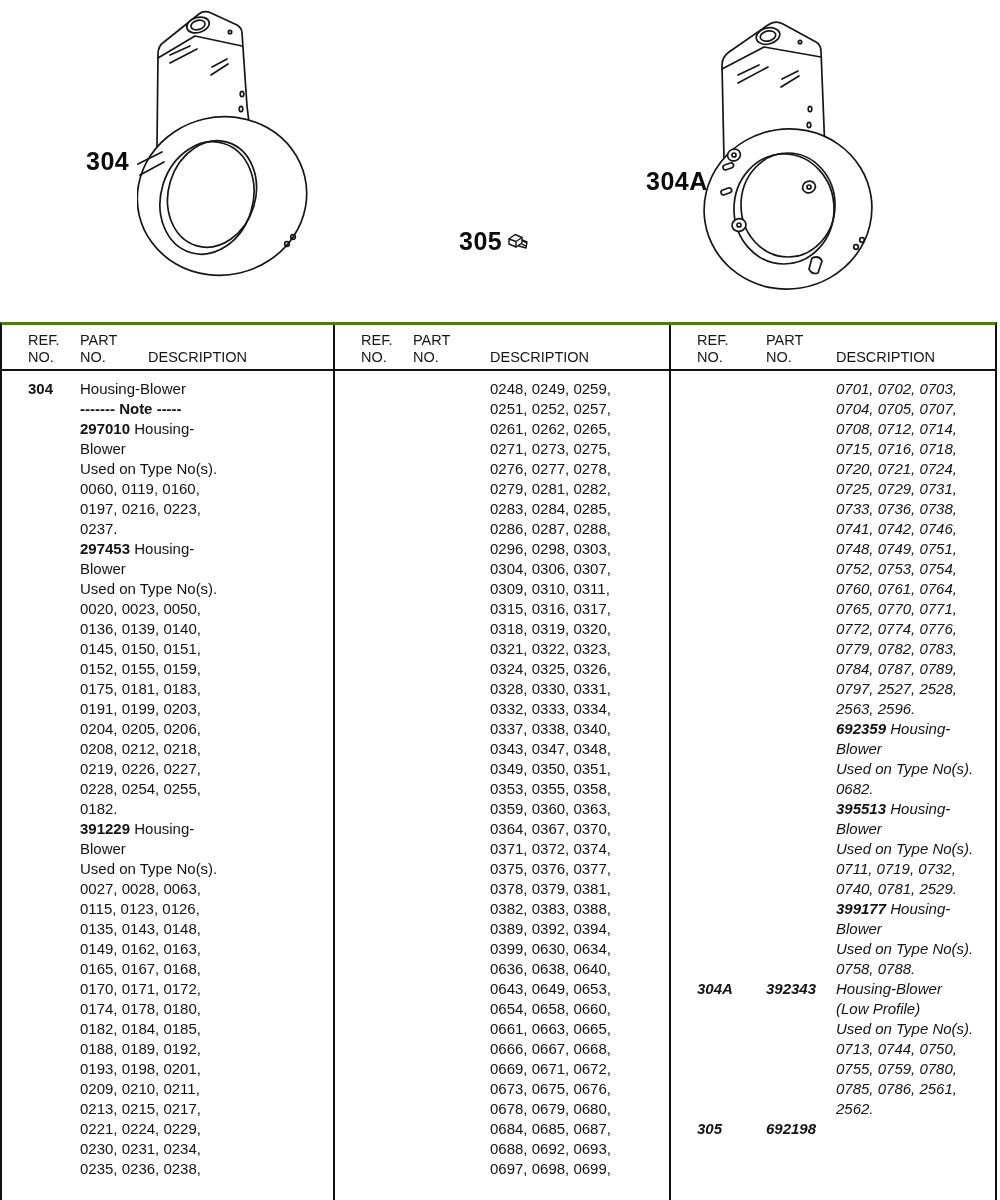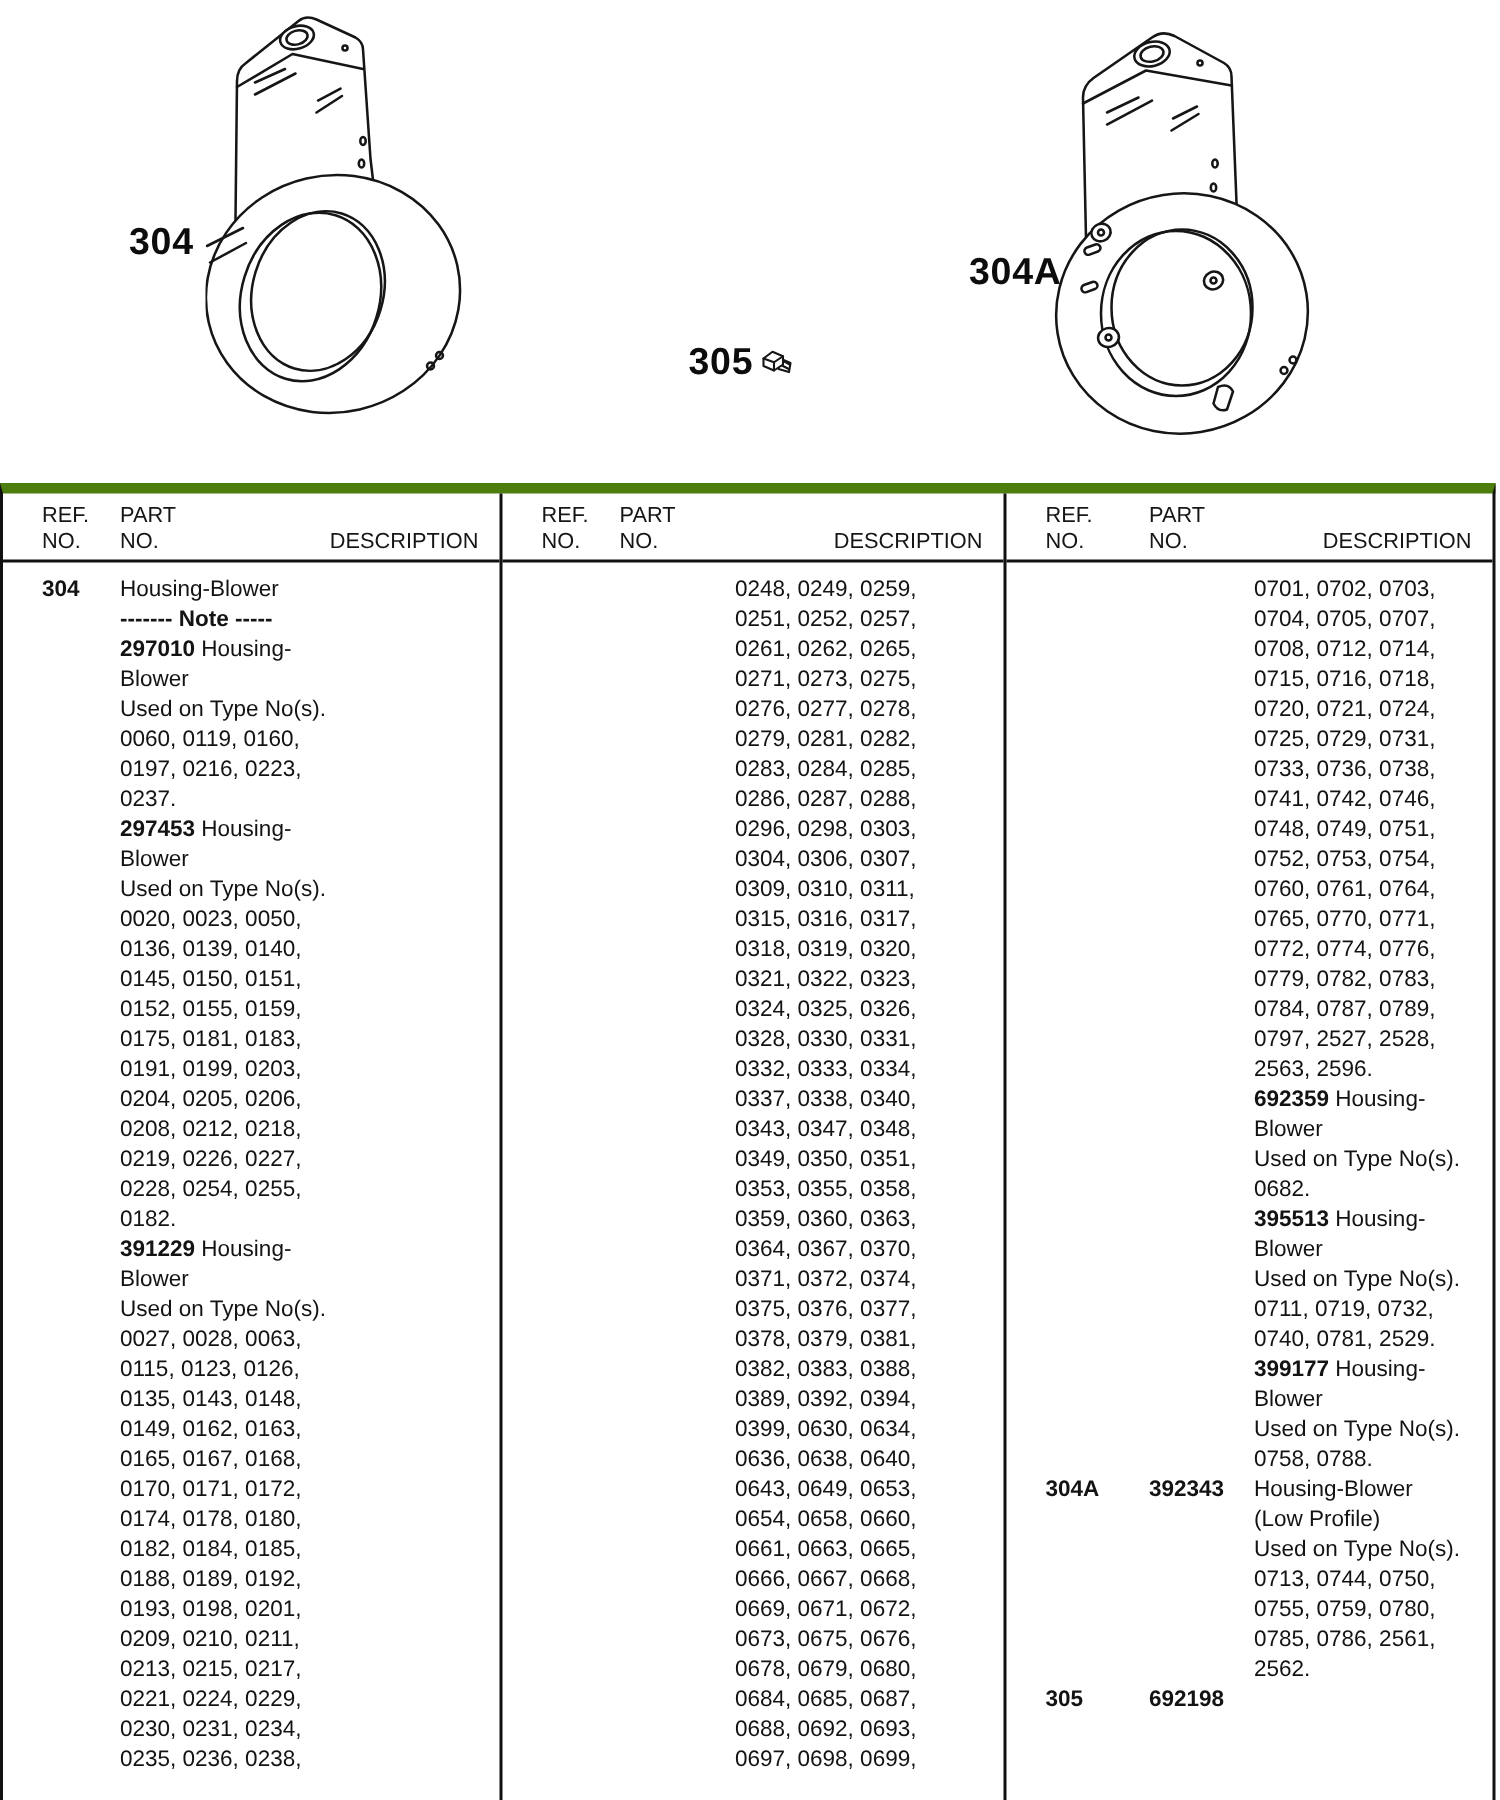--- a/index.html
+++ b/index.html
@@ -14,41 +14,41 @@
   #label-304{left:86px;top:147px;}
   #label-305{left:459px;top:227px;}
   #label-304A{left:646px;top:167px;}
   .fig-svg{position:absolute;}
   #svg-304{left:137px;top:6px;width:174px;height:290px;}
   #svg-304A{left:702px;top:17px;width:176px;height:292px;}
   #svg-305{left:506px;top:231px;width:28px;height:24px;}
   
   .parts-table{
     position:absolute;left:0;top:322px;width:997px;height:878px;
-    border-top:7px solid #4d7c0f;border-left:2px solid #111;border-right:2px solid #111;
+    border-top:3px solid #4d7c0f;border-left:2px solid #111;border-right:2px solid #111;
     display:flex;box-sizing:border-box;background:#fff;
   }
   .tcol{box-sizing:border-box;height:100%;}
   .tcol-1{width:333px;border-right:2px solid #111;}
   .tcol-2{width:336px;border-right:2px solid #111;}
   .tcol-3{flex:1;}
   .thead{
     display:grid;padding:7px 6px 3px 26px;height:46px;box-sizing:border-box;
     border-bottom:2.5px solid #111;align-items:end;
   }
   .tcol-1 .thead{grid-template-columns:52px 68px 1fr;}
   .tcol-2 .thead{grid-template-columns:52px 77px 1fr;}
   .tcol-3 .thead{grid-template-columns:69px 70px 1fr;}
   .thead .h{font-size:14.5px;line-height:17px;color:#161616;}
-  .thead .h-desc{text-align:right;padding-right:8px;}
+  .thead .h-desc{text-align:left;padding-right:8px;}
   .tbody{padding:8px 4px 0 26px;font-size:15px;line-height:20px;color:#131313;}
   .entry{display:grid;}
   .tcol-1 .entry{grid-template-columns:52px 68px 1fr;}
   .tcol-2 .entry{grid-template-columns:52px 77px 1fr;}
-  .tcol-3 .entry{grid-template-columns:69px 70px 1fr;}
+  .tcol-3 .entry{grid-template-columns:69px 70px 1fr;font-style:italic;}
   .entry .cell{white-space:nowrap;}
   .entry .ref,.entry .part{font-weight:bold;}
   .entry .desc .line b{font-weight:bold;}
   svg *{vector-effect:non-scaling-stroke;}
 </style>
 </head>
 <body>
 
 <div class="diagram-area">
 

